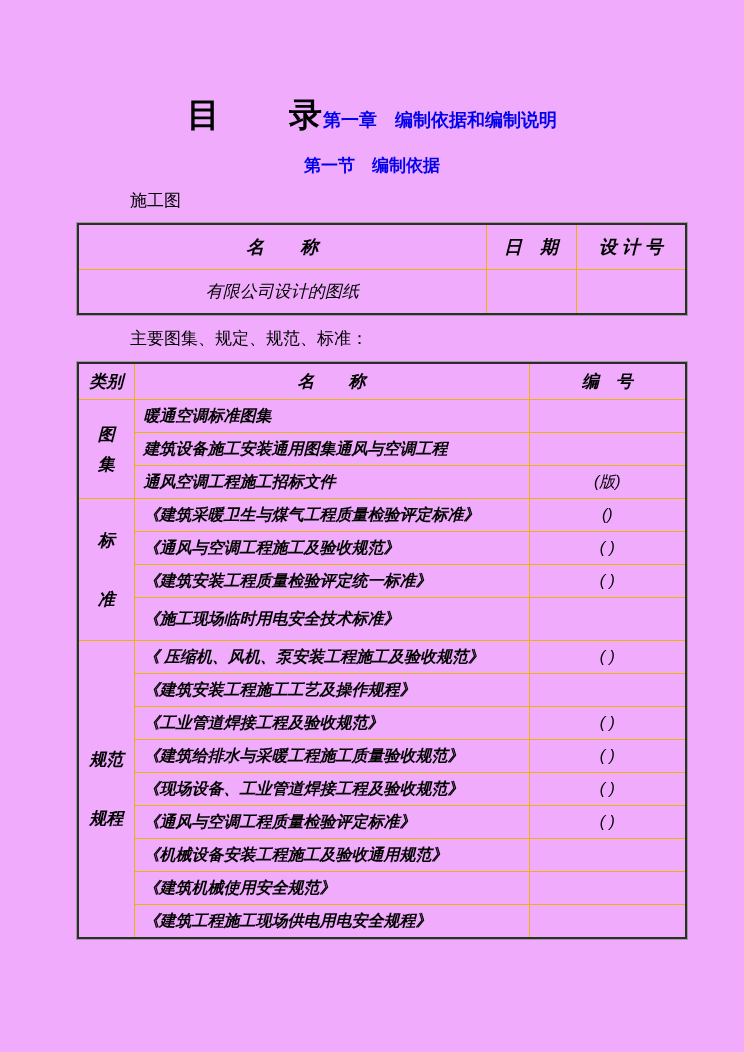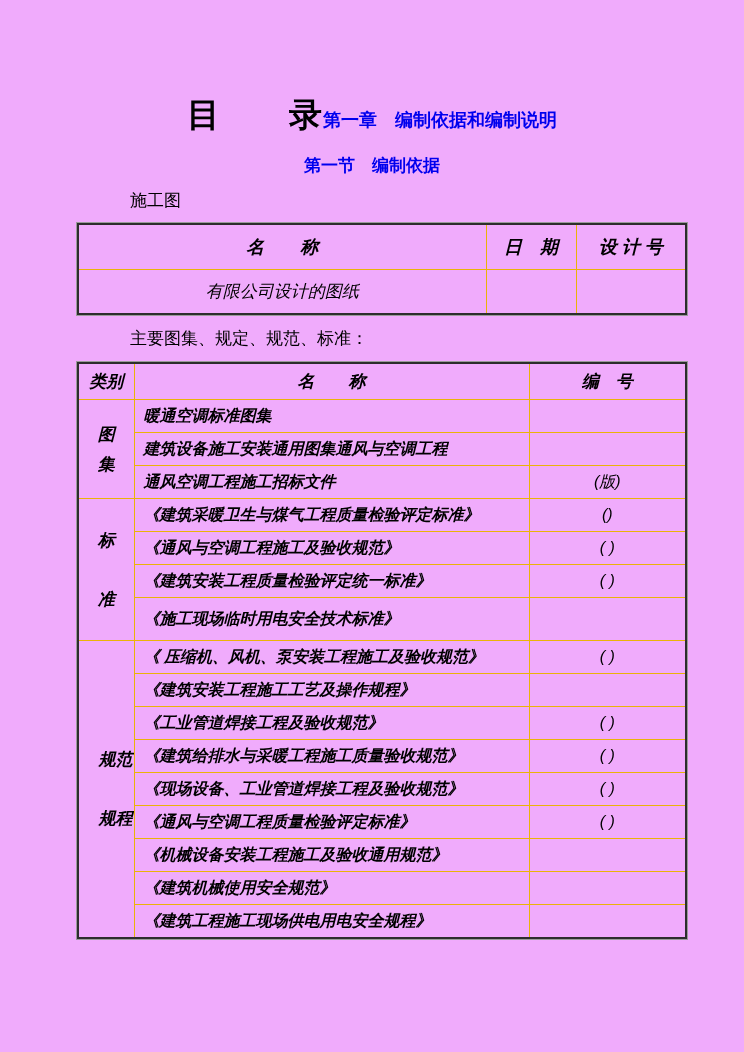--- a/index.html
+++ b/index.html
@@ -27,21 +27,21 @@
   .t1 td{height:41px;font-size:17px;font-weight:normal;text-align:center;}
   .t2 th{height:33px;font-size:17px;font-weight:bold;text-align:center;}
   .t2 td{height:30px;font-size:16px;margin-left:32px;}
   .t2 td.name-cell{font-weight:bold;text-align:left;padding-left:9px;}
   .t2 td.number-cell{font-weight:normal;text-align:center;}
   .t2 tr.tall td{height:40px;}
   .t2 td.category-cell{font-size:17px;font-weight:bold;text-align:center;}
   .cat-stack{display:flex;flex-direction:column;align-items:center;justify-content:center;height:100%;}
   .cat-stack.g0{gap:13px;}
   .cat-stack.g1{gap:42px;}
-  .cat-stack.g2{gap:42px;align-items:flex-end;}
+  .cat-stack.g2{gap:42px;}
   .cat-line{line-height:1;}
 </style>
 </head>
 <body>
 
 <div class="page">
 
   <div class="full-line title-line">
     <span class="toc-title">目　　录</span><span class="chapter-title">第一章　编制依据和编制说明</span>
   </div>

